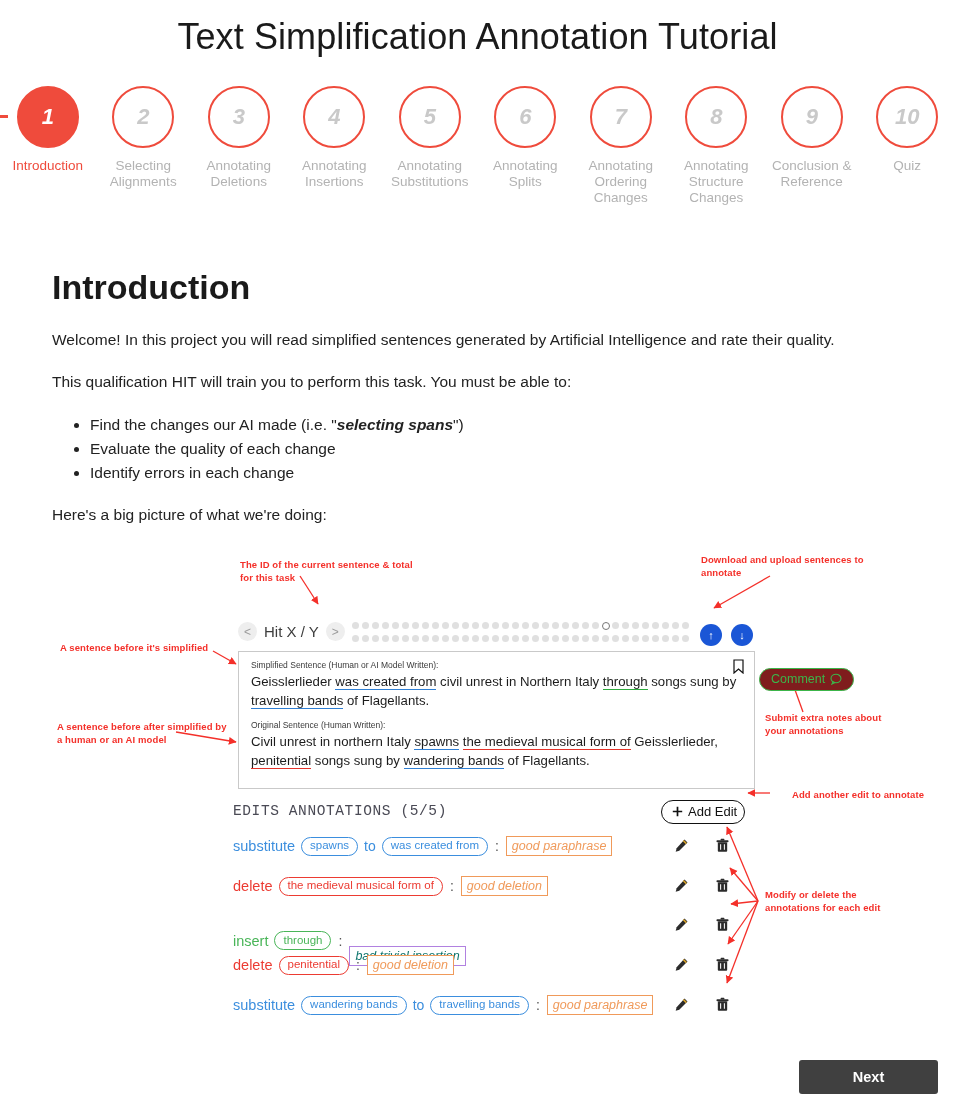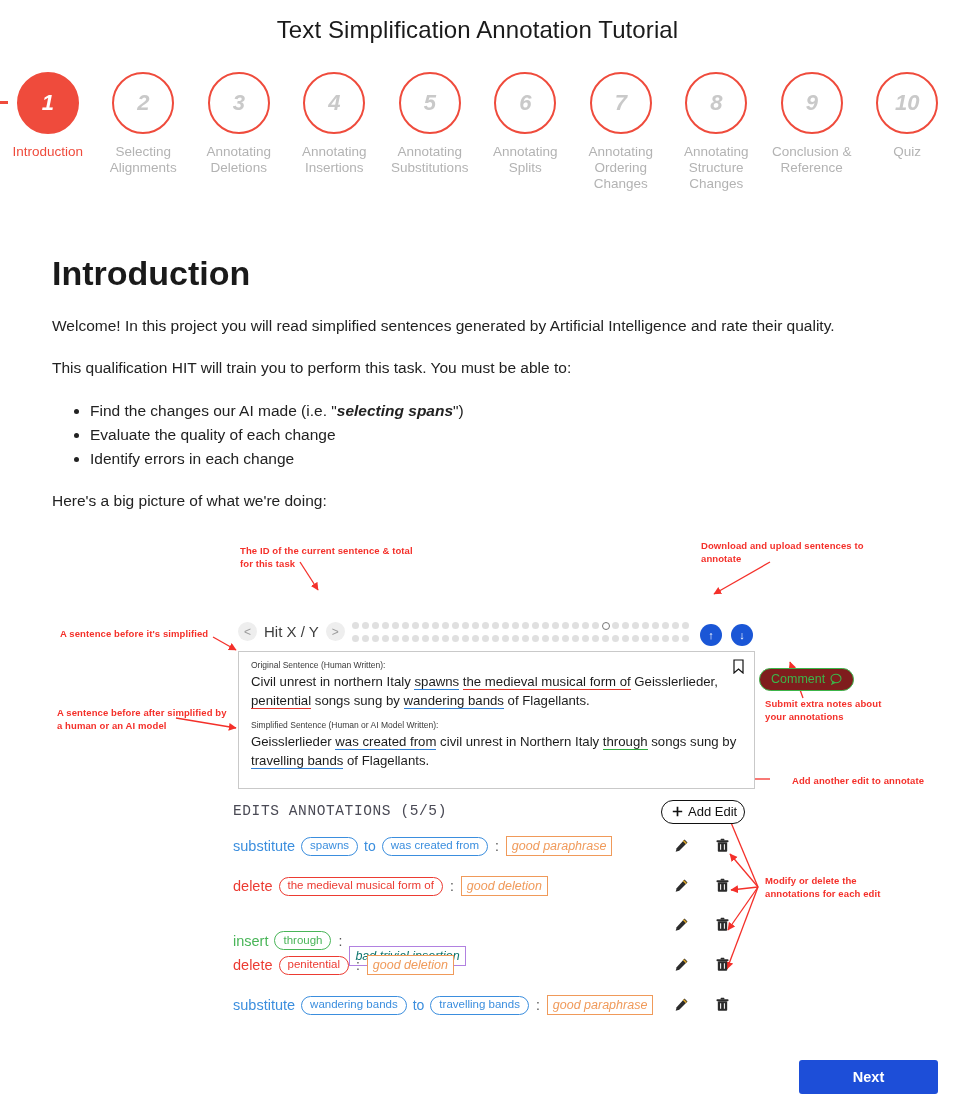--- a/index.html
+++ b/index.html
@@ -13,21 +13,21 @@
     position: relative;
     width: 955px;
     height: 1111px;
     overflow: hidden;
     background: #fff;
   }
 
   
   .page-title {
     text-align: center;
-    font-size: 24px;
+    font-size: 36px;
     font-weight: normal;
     color: #1a1a1a;
     margin: 0;
     padding-top: 16px;
     letter-spacing: .1px;
   }
 
   
   .stepper {
     position: relative;
@@ -243,21 +243,21 @@
   .rating.purple { border: 1.3px solid #b181e0; color: #0f766e; margin-top: 31px; }
 
   .rowicons { position: absolute; display: flex; gap: 26px; align-items: center; }
   .rowicons .ic { width: 15px; height: 15px; display: block; }
 
   
   .nextbtn {
     position: absolute;
     left: 799px; top: 1060px;
     width: 139px; height: 34px;
-    background: #1d4ed8;
+    background: #404040;
     color: #ffffff;
     border: none;
     border-radius: 3px;
     font-size: 14.5px;
     font-weight: bold;
     font-family: "Liberation Sans", sans-serif;
     cursor: pointer;
   }
 </style>
 </head>
@@ -447,26 +447,26 @@
   <div class="updown">
     <span class="circ">↑</span>
     <span class="circ">↓</span>
   </div>
 
   <div class="sentbox">
     <svg class="bookmark" viewBox="0 0 11 15">
       <path d="M1,1 L10,1 L10,14 L5.5,10 L1,14 Z" fill="none" stroke="#111" stroke-width="1.2"></path>
     </svg>
     <div class="blk">
+      <div class="lbl">Simplified Sentence (Human or AI Model Written):</div>
+      <div class="sent" id="simp-sent"><span>Geisslerlieder </span><span class="u-blue">was created from</span><span> civil unrest in Northern Italy </span><span class="u-green">through</span><span> songs sung by </span><span class="u-blue">travelling bands</span><span> of Flagellants.</span></div>
+    </div>
+    <div class="blk">
       <div class="lbl">Original Sentence (Human Written):</div>
       <div class="sent" id="orig-sent"><span>Civil unrest in northern Italy </span><span class="u-blue">spawns</span><span> </span><span class="u-red">the medieval musical form of</span><span> Geisslerlieder, </span><span class="u-red">penitential</span><span> songs sung by </span><span class="u-blue">wandering bands</span><span> of Flagellants.</span></div>
-    </div>
-    <div class="blk">
-      <div class="lbl">Simplified Sentence (Human or AI Model Written):</div>
-      <div class="sent" id="simp-sent"><span>Geisslerlieder </span><span class="u-blue">was created from</span><span> civil unrest in Northern Italy </span><span class="u-green">through</span><span> songs sung by </span><span class="u-blue">travelling bands</span><span> of Flagellants.</span></div>
     </div>
   </div>
 
   <div class="commentbtn">
     <span>Comment</span>
     <svg width="12" height="12" viewBox="0 0 12 12">
       <ellipse cx="6" cy="5.5" rx="5" ry="4.2" fill="none" stroke="#3cb54a" stroke-width="1.1"></ellipse>
       <path d="M3.2,8.6 L2,11 L5,9.4" fill="none" stroke="#3cb54a" stroke-width="1.1"></path>
     </svg>
   </div>

